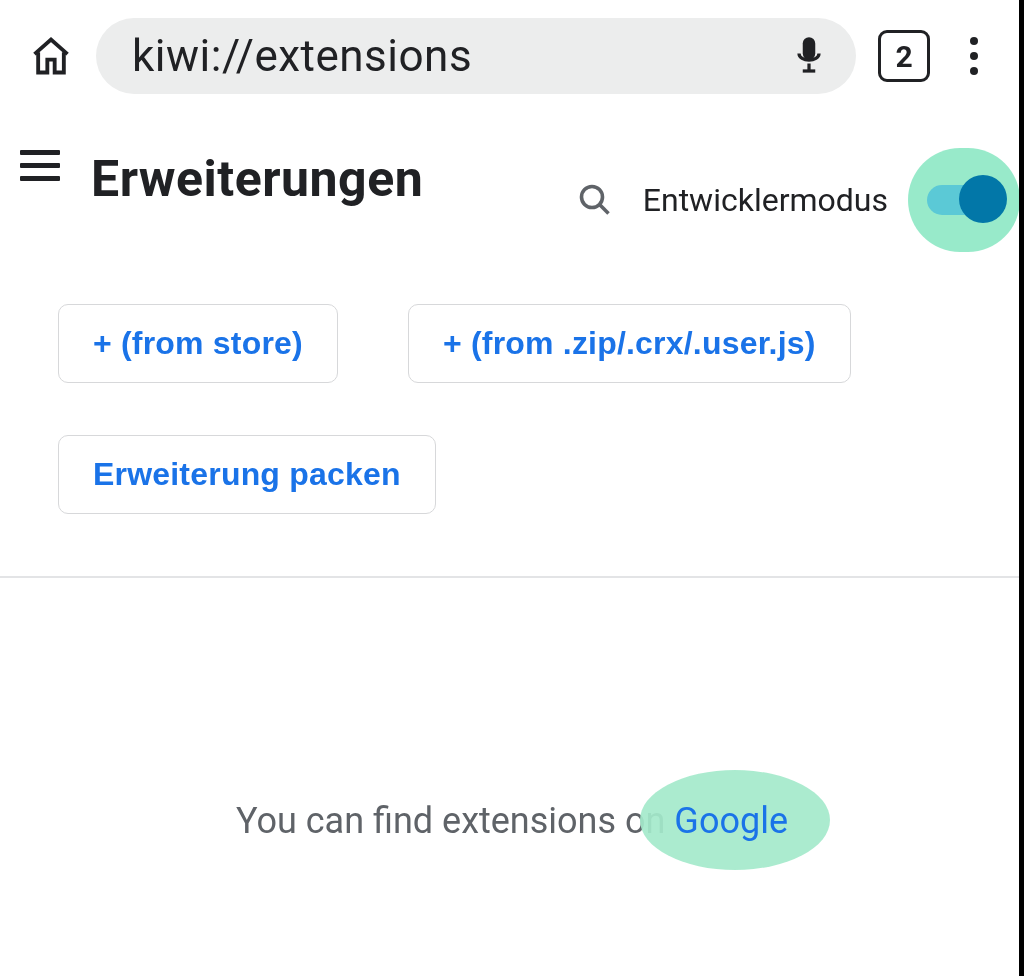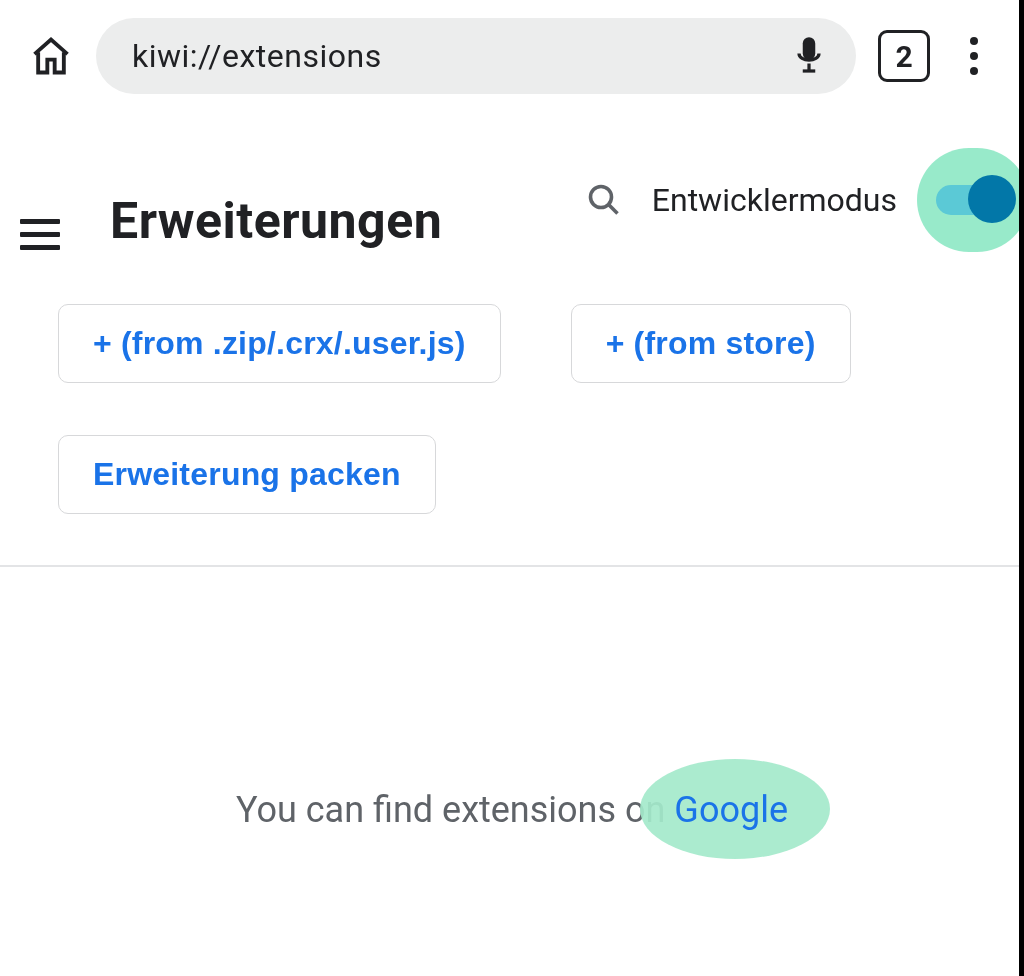--- a/index.html
+++ b/index.html
@@ -22,21 +22,21 @@
     height: 76px;
     background: #eceded;
     border-radius: 38px;
     display: flex;
     align-items: center;
     padding: 0 28px 0 36px;
     gap: 16px;
   }
   .omnibox .url {
     flex: 1;
-    font-size: 32px;
+    font-size: 44px;
     font-weight: 400;
     color: #202124;
     letter-spacing: 0.5px;
   }
   .mic-btn {
     width: 38px; height: 48px;
     display:flex; align-items:center; justify-content:center;
   }
   .tabs-btn {
     width: 52px; height: 52px;
@@ -49,39 +49,39 @@
   .overflow-btn {
     width: 44px; height: 52px;
     display:flex; flex-direction:column; align-items:center; justify-content:center;
     gap: 7px;
     flex-shrink:0;
   }
   .overflow-btn span { width:8px; height:8px; background:#202124; border-radius:50%; }
 
   
   .page-header {
-    display:flex; align-items:flex-end;
+    display:flex; align-items:flex-start;
     padding: 42px 0 30px 0;
-    gap: 30px;
+    gap: 11px;
   }
   .menu-btn { width: 80px; display:flex; justify-content:center; }
   .menu-btn .bars { display:flex; flex-direction:column; gap:8px; }
   .menu-btn .bars span { display:block; width:40px; height:5px; background:#202124; border-radius:1px; }
   .page-title {
     font-size: 50px;
     font-weight: 700;
     color: #202124;
     letter-spacing: 0.5px;
     flex-shrink:0;
   }
   .header-right {
     flex:1;
     display:flex; align-items:center; justify-content:flex-end;
     gap: 28px;
-    padding-right: 3px;
+    padding-right: 12px;
   }
   .search-btn { width:40px; height:40px; display:flex; align-items:center; justify-content:center; }
   .dev-label {
     font-size: 32px;
     color: #202124;
   }
   .toggle-wrap {
     position: relative;
     width: 96px; height: 100px;
     display:flex; align-items:center; justify-content:center;
@@ -104,21 +104,21 @@
     position:absolute;
     right: -6px; top: -10px;
     width: 48px; height: 48px;
     background: #0277a8;
     border-radius: 50%;
   }
 
   
   .action-area { padding: 24px 58px 46px 58px; }
   .btn-row { display:flex; gap: 70px; margin-bottom: 52px; }
-  .btn-row:last-child { margin-bottom: 5px; }
+  .btn-row:last-child { margin-bottom: 16px; }
   .ext-btn {
     border: 1.5px solid #d7d8da;
     border-radius: 10px;
     background: #fff;
     color: #1a73e8;
     font-size: 32px;
     font-weight: 600;
     padding: 20px 34px;
     letter-spacing: 0.2px;
     cursor: pointer;
@@ -215,22 +215,22 @@
       <div class="toggle-highlight"></div>
       <div class="toggle-track">
         <div class="toggle-thumb"></div>
       </div>
     </div>
   </div>
 </div>
 
 <div class="action-area">
   <div class="btn-row">
+    <button class="ext-btn">+ (from store)</button>
     <button class="ext-btn">+ (from .zip/.crx/.user.js)</button>
-    <button class="ext-btn">+ (from store)</button>
   </div>
   <div class="btn-row">
     <button class="ext-btn">Erweiterung packen</button>
   </div>
 </div>
 
 <div class="divider"></div>
 
 <div class="info-area">
   <div class="info-line">

